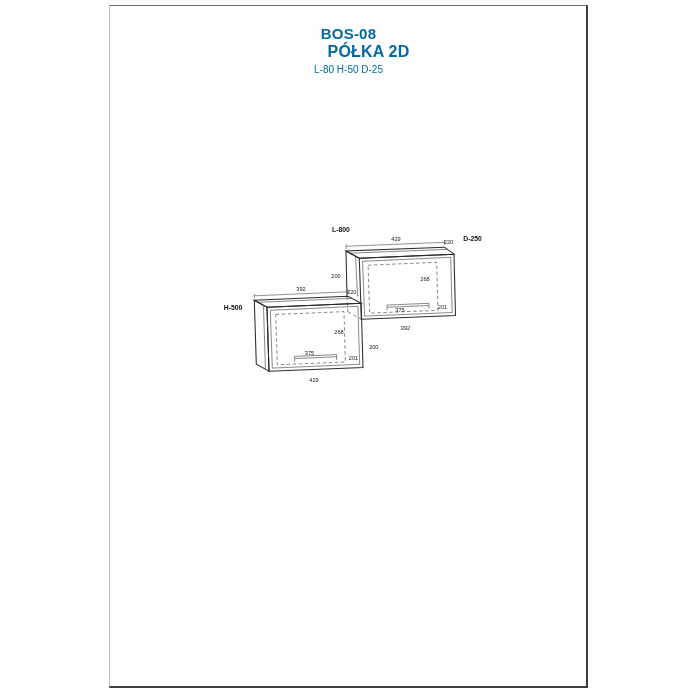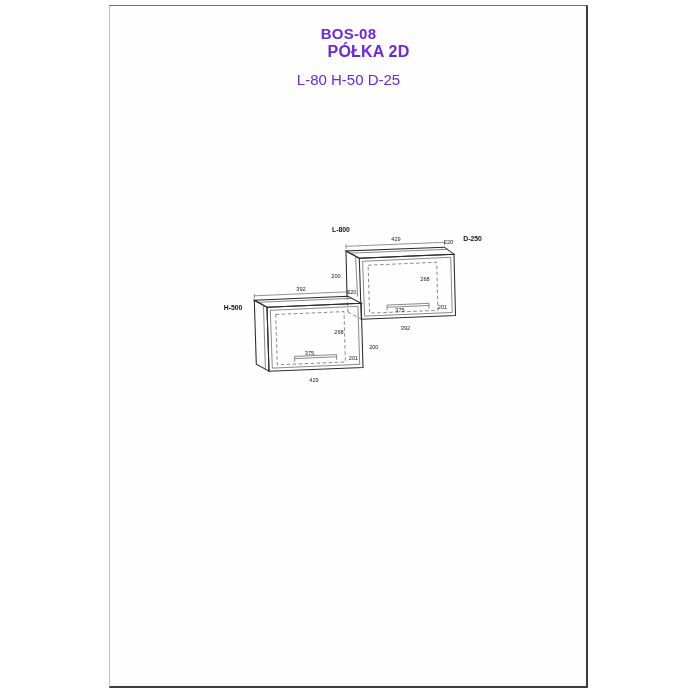--- a/index.html
+++ b/index.html
@@ -4,24 +4,24 @@
 <style>
   html,body{margin:0;padding:0;background:#ffffff;width:700px;height:700px;
     font-family:"Liberation Sans", sans-serif;}
   .stage{position:relative;width:700px;height:700px;background:#fff;overflow:hidden;}
   .page{
     position:absolute;left:109px;top:5px;width:479px;height:683px;background:#fefefe;
     border-top:1px solid #6e6e6e;border-left:1px solid #bcbcbc;
     border-right:2px solid #3c3c3c;border-bottom:2px solid #3c3c3c;
     box-sizing:border-box;
   }
-  .hdr{position:absolute;left:109px;top:5px;width:479px;text-align:center;color:#6d28d9;}
+  .hdr{position:absolute;left:109px;top:5px;width:479px;text-align:center;color:#0369a1;}
   .t1{font-weight:bold;font-size:15px;line-height:17px;margin-top:20px;letter-spacing:.2px;}
   .t2{font-weight:bold;font-size:16px;line-height:19px;letter-spacing:.2px;margin-left:40px;}
-  .t3{font-size:15px;line-height:13px;margin-top:12px;}
+  .t3{font-size:10px;line-height:13px;margin-top:2px;}
   svg.draw{position:absolute;left:0;top:0;width:700px;height:700px;}
   .ln-main{stroke:#2b2b2b;stroke-width:1.05;fill:none;stroke-linejoin:miter;}
   .ln-thin{stroke:#4a4a4a;stroke-width:0.65;fill:none;}
   .ln-dash{stroke:#4a4a4a;stroke-width:0.65;fill:none;stroke-dasharray:3.5 2.5;}
   .ln-dim{stroke:#4a4a4a;stroke-width:0.6;fill:none;}
   text.num{font-family:"Liberation Sans",sans-serif;font-size:5.6px;fill:#1c1c1c;text-anchor:middle;}
   text.lbl{font-family:"Liberation Sans",sans-serif;font-size:6.8px;font-weight:bold;fill:#111;text-anchor:middle;}
 </style>
 </head>
 <body>

